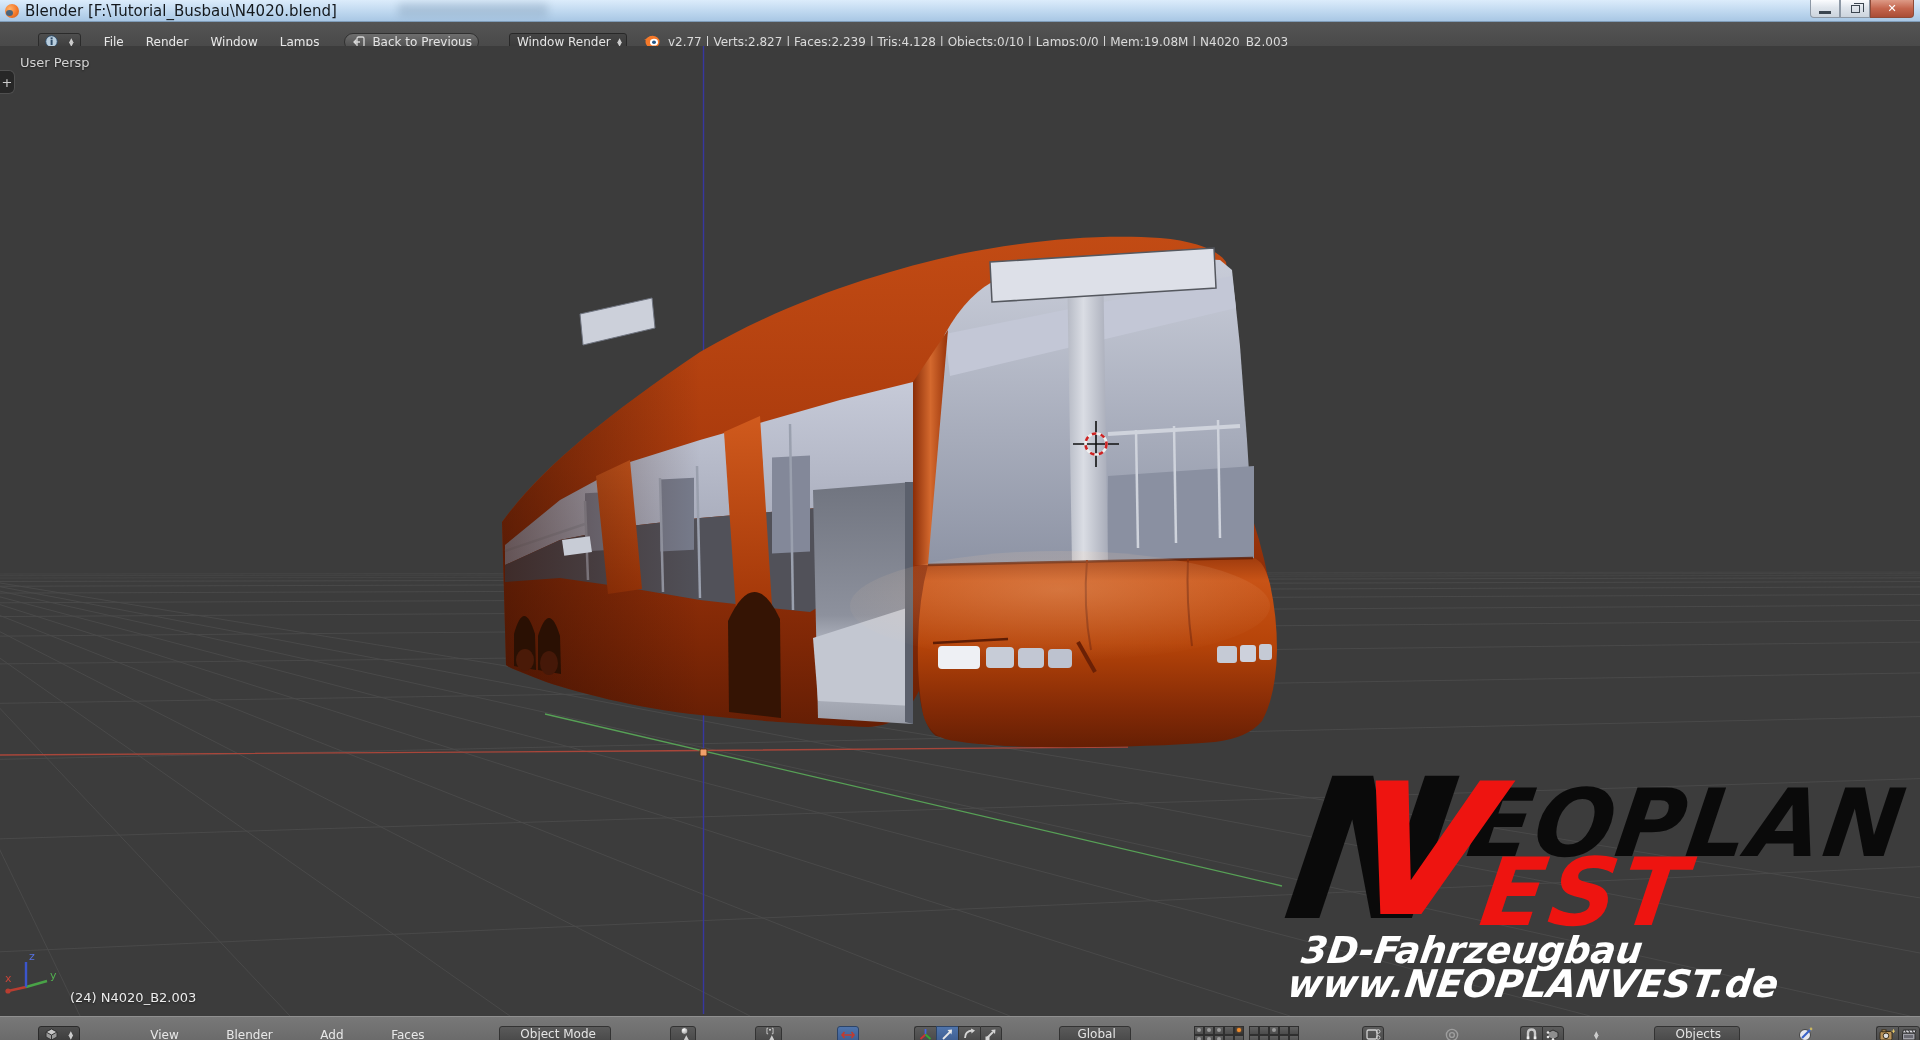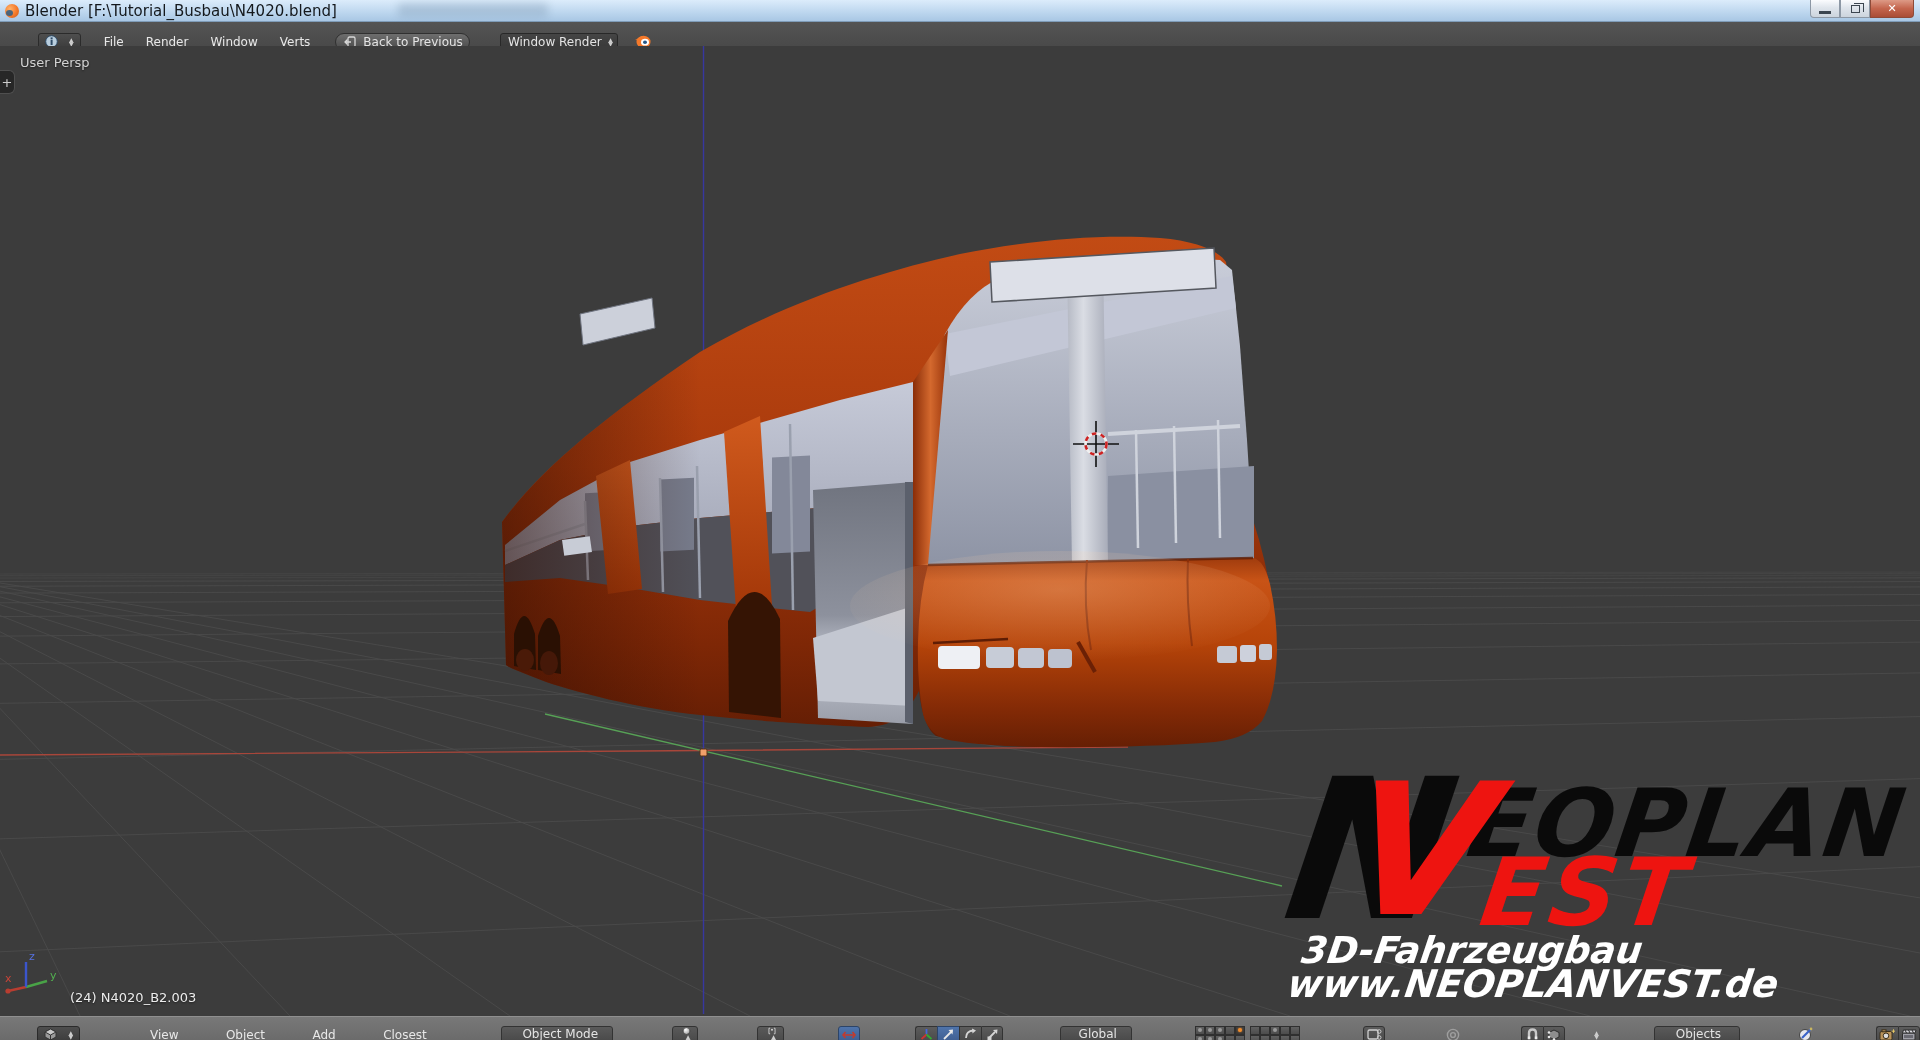--- a/index.html
+++ b/index.html
@@ -109,21 +109,21 @@
     </svg>
     <span class="spinner">
         <span>▲</span>
         <span>▼</span>
       </span>
   </div>
   <div style="width:12px"></div>
   <div class="menu-label">File</div>
   <div class="menu-label">Render</div>
   <div class="menu-label">Window</div>
-  <div class="menu-label">Verts</div>
+  <div class="menu-label">Lamps</div>
   <div style="width:14px"></div>
   <div class="btn btn-round">
     <svg width="14" height="12" viewBox="0 0 14 12">
       <rect x="6" y="1" width="7" height="10" rx="1.5" fill="none" stroke="#d8d8d8" stroke-width="1.3"></rect>
       <path d="M9 6 L3 6 M5.5 3.5 L3 6 L5.5 8.5" stroke="#d8d8d8" stroke-width="1.3" fill="none"></path>
     </svg>
     <span>Back to Previous</span>
   </div>
   <div style="width:30px"></div>
   <div class="dropdown" style="width:118px">
@@ -134,20 +134,21 @@
       </span>
   </div>
   <div style="width:16px"></div>
   <svg width="17" height="15" viewBox="0 0 17 15">
     <ellipse cx="9.5" cy="8" rx="7" ry="6.2" fill="#f5792a"></ellipse>
     <ellipse cx="11" cy="8.2" rx="4" ry="3.4" fill="#fff"></ellipse>
     <ellipse cx="11" cy="8.2" rx="2" ry="1.7" fill="#265787"></ellipse>
     <path d="M1 6 L8 2 L10 5 Z" fill="#f5792a"></path>
   </svg>
   <div style="width:8px"></div>
+  <div style="color:#dadada">v2.77 | Verts:2,827 | Faces:2,239 | Tris:4,128 | Objects:0/10 | Lamps:0/0 | Mem:19.08M | N4020_B2.003</div>
 </div>
 
 <div class="viewport">
 
 <svg width="1920" height="970" viewBox="0 0 1920 970">
   <defs>
     <linearGradient id="gBody" x1="0" y1="0" x2="0" y2="1">
       <stop offset="0" stop-color="#c24b14"></stop>
           <stop offset="0.45" stop-color="#a93a0c"></stop>
       <stop offset="0.8" stop-color="#7e2706"></stop>
@@ -369,23 +370,23 @@
       <path d="M6.5 1 L12 4 L6.5 7 L1 4 Z" fill="#c9c9c9" stroke="#333"></path>
       <path d="M6.5 7 L6.5 12" stroke="#333"></path>
     </svg>
     <span class="spinner">
         <span>▲</span>
         <span>▼</span>
       </span>
   </div>
   <div style="width:8px"></div>
   <div class="menu-label">View</div>
-  <div class="menu-label">Object</div>
+  <div class="menu-label">Blender</div>
   <div class="menu-label">Add</div>
-  <div class="menu-label">Closest</div>
+  <div class="menu-label">Faces</div>
   <div style="width:12px"></div>
 
   <div class="dropdown" style="width:112px">
     <svg width="12" height="12" viewBox="0 0 12 12">
       <path d="M6 1 L11 3.5 L11 8.5 L6 11 L1 8.5 L1 3.5 Z" fill="#e07b39" stroke="#7a3c12"></path>
       <path d="M6 1 L11 3.5 L6 6 L1 3.5 Z" fill="#f0a061" stroke="#7a3c12"></path>
     </svg>
     <span style="flex:1; padding-left:4px">Object Mode</span>
     <span class="spinner">
         <span>▲</span>

